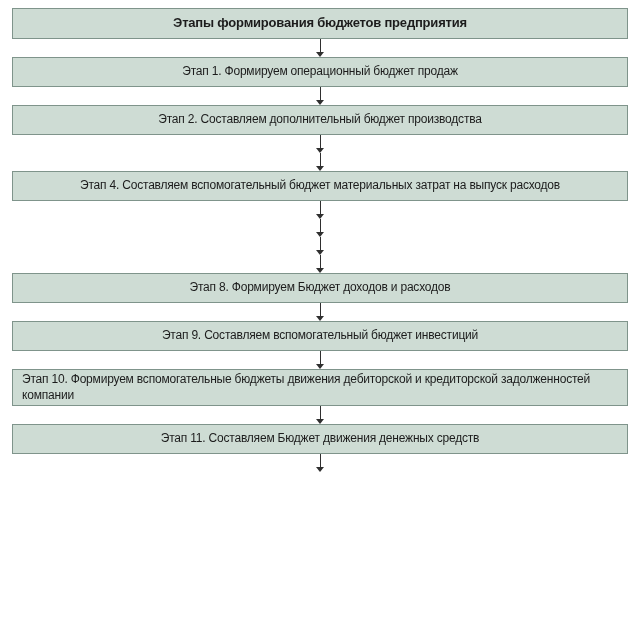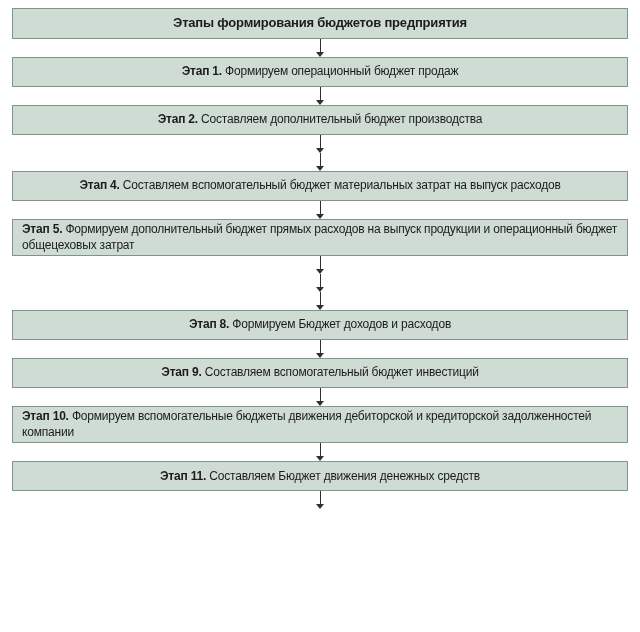--- a/index.html
+++ b/index.html
@@ -21,21 +21,21 @@
     display: flex;
     align-items: center;
     justify-content: center;
     text-align: left;
     padding: 2px 9px;
     color: var(--text, #1c1c1c);
     font-size: 12px;
     line-height: 1.3;
     letter-spacing: -0.2px;
   }
-  .box b { font-weight: 700; }
+  .box b { font-weight: 400; }
   .title-box {
     font-weight: 700;
     font-size: 13px;
     min-height: 31px;
   }
   .arrow {
     height: 18px;
     flex: 0 0 18px;
     display: flex;
     flex-direction: column;
@@ -94,23 +94,20 @@
 
   <div class="box">
     <span><b>Этап 4.</b> <span>Составляем вспомогательный бюджет материальных затрат на выпуск расходов</span></span>
   </div>
 
   <div class="arrow">
     <div class="shaft"></div>
     <div class="head"></div>
   </div>
 
-  <div class="box">
-    <span><b>Этап 5.</b> <span>Формируем дополнительный бюджет прямых расходов на выпуск продукции и операционный бюджет общецеховых затрат</span></span>
-  </div>
 
   <div class="arrow">
     <div class="shaft"></div>
     <div class="head"></div>
   </div>
 
 
   <div class="arrow">
     <div class="shaft"></div>
     <div class="head"></div>

